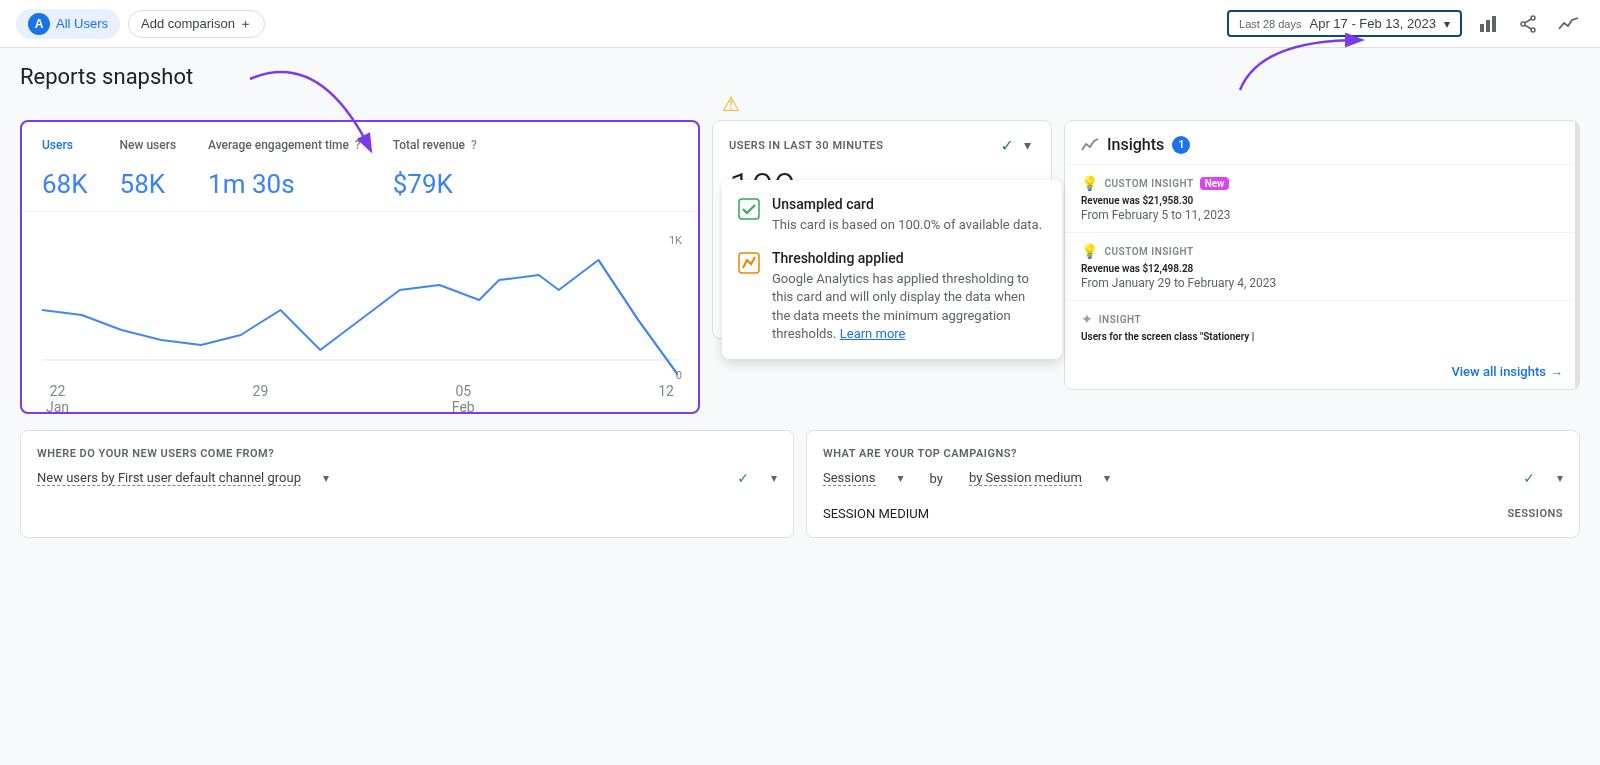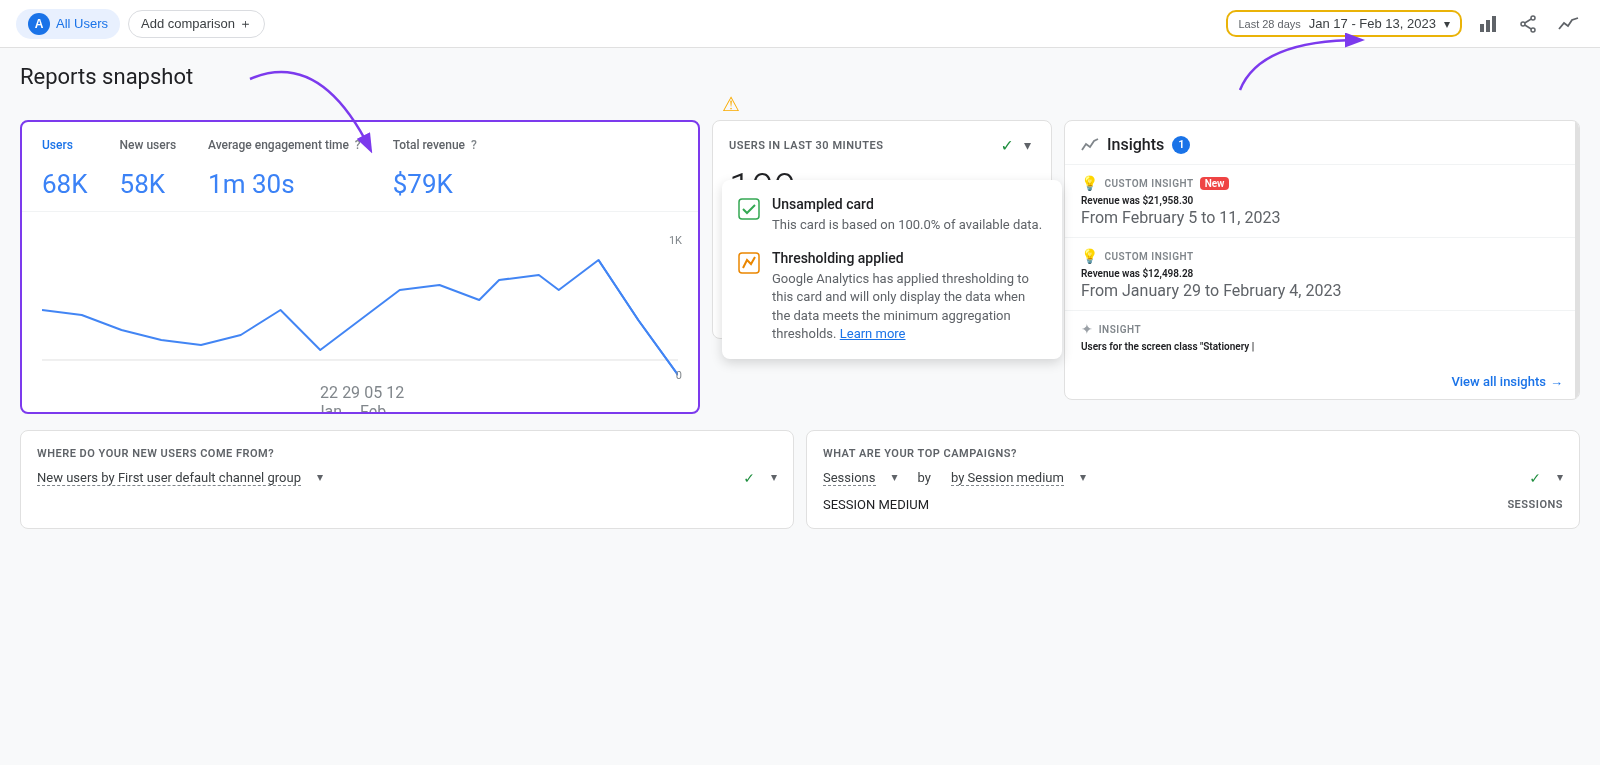--- a/index.html
+++ b/index.html
@@ -23,21 +23,21 @@
       font-size: 12px; font-weight: 600;
     }
     .add-comparison-btn {
       display: flex; align-items: center; gap: 4px;
       background: transparent; border: 1px solid #dadce0; border-radius: 20px;
       padding: 4px 12px; font-size: 13px; color: #3c4043; cursor: pointer;
     }
     .top-bar-right { display: flex; align-items: center; gap: 12px; }
     .date-range-btn {
       display: flex; align-items: center; gap: 8px;
-      border: 2px solid #eab308; border-radius: 10px; padding: 4px 10px;
+      border: 2px solid #0c4a6e; border-radius: 4px; padding: 4px 10px;
       font-size: 12px; cursor: pointer; background: #fff; color: #3c4043;
     }
     .date-range-btn .last28 { color: #5f6368; font-size: 11px; }
     .date-range-btn .dates { font-weight: 500; font-size: 13px; }
     .icon-btn {
       background: none; border: none; cursor: pointer; color: #5f6368;
       font-size: 18px; padding: 4px; display: flex; align-items: center;
     }
 
     
@@ -70,22 +70,22 @@
     .metric-label { font-size: 12px; color: #1a73e8; font-weight: 500; margin-bottom: 17px; }
     .metric-label.gray { color: #5f6368; }
     .metric-value { font-size: 26px; font-weight: 400; color: #3b82f6; }
     .metric-help { color: #80868b; font-size: 12px; margin-left: 3px; }
 
     .chart-area {
       padding: 8px 20px 12px; height: 200px; position: relative;
     }
     .chart-svg { width: 100%; height: 160px; }
     .chart-x-labels {
-      display: flex; justify-content: center; padding: 0 4px;
-      font-size: 16px; color: #80868b;
+      display: flex; justify-content: space-between; padding: 0 4px;
+      font-size: 14px; color: #80868b;
     }
     .chart-x-group { display: flex; flex-direction: column; align-items: center; }
 
     
     .realtime-card {
       flex: 0 0 340px; background: #fff; border-radius: 8px;
       border: 1px solid #e0e0e0; position: relative; overflow: hidden;
     }
     .realtime-header {
       display: flex; align-items: center; justify-content: space-between;
@@ -142,25 +142,25 @@
       font-size: 11px; font-weight: 600;
     }
     .insight-item { padding: 10px 16px; border-top: 1px solid #f1f3f4; }
     .insight-type-row {
       display: flex; align-items: center; gap: 6px; margin-bottom: 4px;
     }
     .insight-type-label {
       font-size: 10px; font-weight: 600; color: #80868b; letter-spacing: 0.5px; text-transform: uppercase;
     }
     .insight-new-badge {
-      background: #ef4444; color: #fff; border-radius: 4px; padding: 1px 5px;
+      background: #d946ef; color: #fff; border-radius: 4px; padding: 1px 5px;
       font-size: 10px; font-weight: 600;
     }
     .insight-value { font-size: 10px; font-weight: 600; color: #202124; margin-bottom: 2px; }
-    .insight-date { font-size: 16px; color: #5f6368; }
+    .insight-date { font-size: 12px; color: #5f6368; }
     .insight-type-row .bulb-icon { color: #9aa0a6; font-size: 14px; }
     .insight-type-row .star-icon { color: #9aa0a6; font-size: 14px; }
     .view-insights-link {
       display: flex; align-items: center; justify-content: flex-end;
       padding: 10px 16px; color: #1a73e8; font-size: 13px; font-weight: 500;
       cursor: pointer; gap: 4px;
     }
     .scrollbar-indicator {
       position: absolute; right: 0; top: 0; bottom: 0; width: 4px;
       background: #e0e0e0;
@@ -172,22 +172,22 @@
     }
     .bottom-card {
       flex: 1; background: #fff; border-radius: 8px;
       border: 1px solid #e0e0e0; padding: 16px;
     }
     .bottom-card-title {
       font-size: 11px; font-weight: 600; color: #5f6368;
       letter-spacing: 0.5px; text-transform: uppercase; margin-bottom: 10px;
     }
     .bottom-card-sub {
-      display: flex; align-items: flex-start; gap: 16px;
-      font-size: 13px; color: #3c4043; margin-bottom: 11px;
+      display: flex; align-items: center; gap: 22px;
+      font-size: 13px; color: #3c4043; margin-bottom: 20px;
     }
     .check-sm { color: #1e8e3e; font-size: 14px; }
     .dropdown-arrow { color: #5f6368; font-size: 12px; }
     .dashed-underline { border-bottom: 1px dashed #80868b; }
     .sessions-col { color: #5f6368; font-size: 11px; font-weight: 600; letter-spacing: 0.5px; text-transform: uppercase; text-align: right; }
     .bottom-row-inner { display: flex; justify-content: space-between; align-items: center; margin-top: 6px; }
   </style>
 </head>
 <body>
 
@@ -198,21 +198,21 @@
       <span>All Users</span>
     </button>
     <button class="add-comparison-btn">
       <span>Add comparison</span>
       <span>＋</span>
     </button>
   </div>
   <div class="top-bar-right">
     <button class="date-range-btn">
       <span class="last28">Last 28 days</span>
-      <span class="dates">Jan 17 - Feb 13, 2023</span>
+      <span class="dates">Apr 17 - Feb 13, 2023</span>
       <span>▾</span>
     </button>
     <button class="icon-btn">
       <svg width="20" height="20" viewBox="0 0 20 20" fill="none">
           <rect x="2" y="10" width="4" height="8" fill="#5f6368"></rect>
           <rect x="8" y="6" width="4" height="12" fill="#5f6368"></rect>
           <rect x="14" y="2" width="4" height="16" fill="#5f6368"></rect>
         </svg>
     </button>
     <button class="icon-btn">

